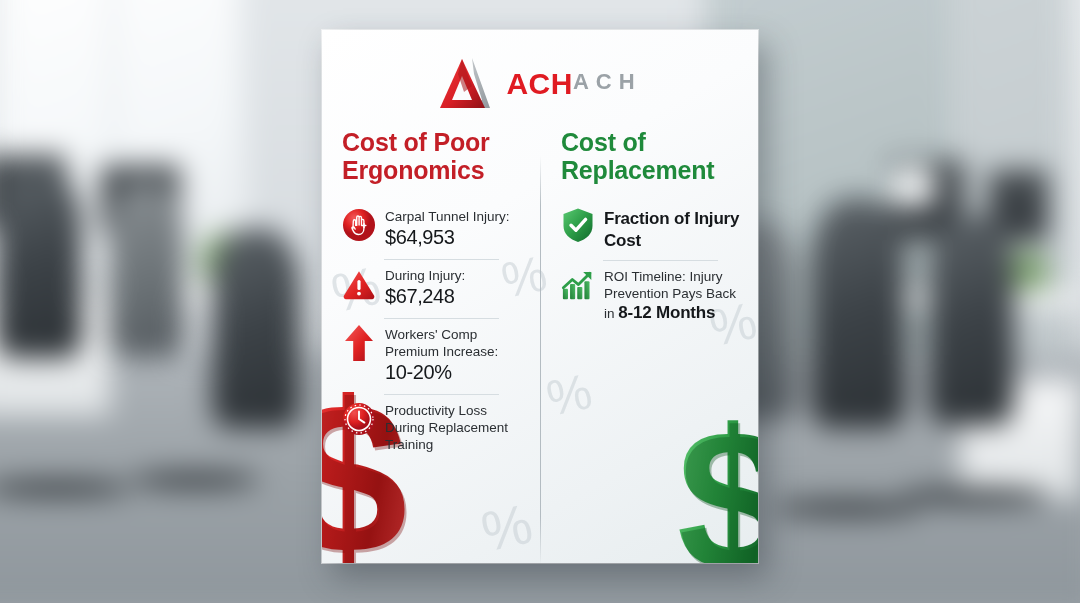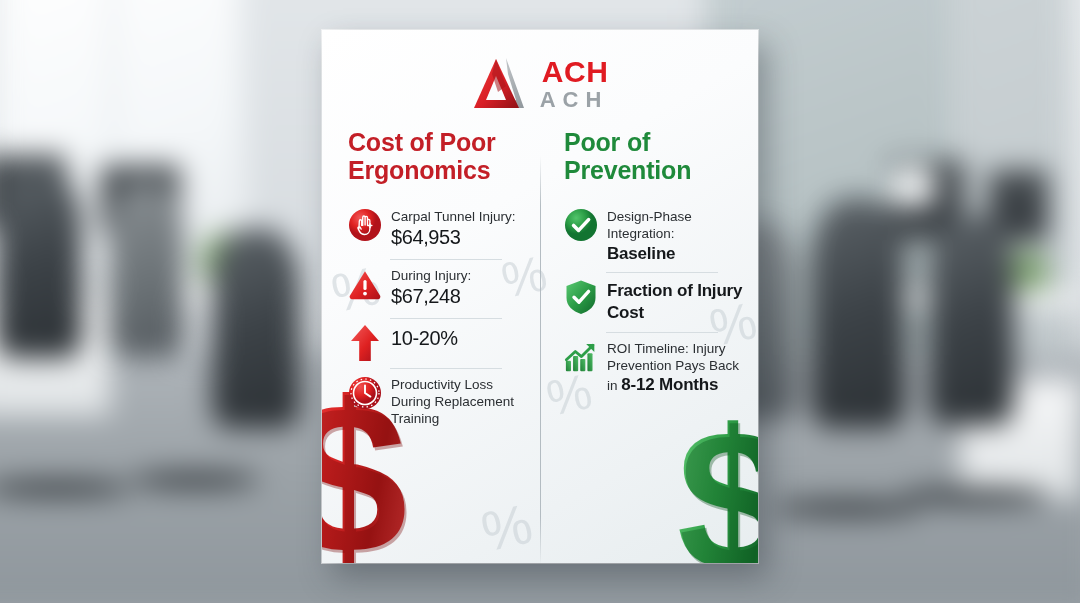--- a/index.html
+++ b/index.html
@@ -126,35 +126,35 @@
   }
 
   
   .logo-wrap {
     position:absolute; left:0; right:0; top:26px;
     display:flex; align-items:center; justify-content:center; gap:10px;
     z-index:6;
   }
   .logo-mark { position:relative; width:58px; height:56px; }
   .logo-mark svg { display:block; }
-  .logo-text { display:flex; flex-direction:column; line-height:1;align-items:flex-end; }
+  .logo-text { display:flex; flex-direction:row; line-height:1; }
   .logo-top {
     font-size:30px; font-weight:700; color:#e01b22; letter-spacing:.5px;
   }
   .logo-bot {
     font-size:22px; font-weight:700; color:#9ba2a7; letter-spacing:7px;
     margin-top:2px;
   }
 
   
   .columns {
     position:absolute; left:0; top:98px; right:0; bottom:18px;
     display:flex; z-index:5;
   }
-  .col { flex:1; padding:0 14px 0 26px; position:relative; }
+  .col { flex:1; padding:0 14px 0 20px; position:relative; }
   .col.right { padding:0 14px 0 22px; }
   .divider {
     position:absolute; left:218px; top:28px; width:1px; height:410px;
     background:linear-gradient(180deg,rgba(190,198,203,0),rgba(176,185,191,.95) 12%,rgba(176,185,191,.95) 88%,rgba(190,198,203,0));
     z-index:5;
   }
 
   .col-title {
     font-size:25px; font-weight:700; line-height:1.12;
     margin-bottom:16px; letter-spacing:-.2px;
@@ -321,20 +321,21 @@
                   <linearGradient id="ra1" x1="0" y1="0" x2="1" y2="1">
                 <stop offset="0%" stop-color="#f45c5c"></stop>
                     <stop offset="55%" stop-color="#df2121"></stop>
                     <stop offset="100%" stop-color="#a6101a"></stop>
               </linearGradient>
                 </defs>
               <path d="M17 2 31 18h-8.2v20H11.2V18H3Z" fill="url(#ra1)"></path>
             </svg>
           </span>
           <span class="txt">
+            <span>Workers' Comp Premium Increase:</span>
             <span class="money">10-20%</span>
           </span>
         </div>
 
         <div class="item">
           <span class="icon">
             <svg width="34" height="34" viewBox="0 0 34 34">
               <defs>
                   <radialGradient id="rcl" cx="35%" cy="30%">
                 <stop offset="0%" stop-color="#f05050"></stop>
@@ -350,42 +351,23 @@
           </span>
           <span class="txt">
             <span>Productivity Loss During Replacement Training</span>
           </span>
         </div>
 
       </div>
     </div>
 
     <div class="col right">
-      <div class="col-title">Poor of Prevention</div>
+      <div class="col-title">Cost of Replacement</div>
       <div class="items">
 
-        <div class="item">
-          <span class="icon">
-            <svg width="34" height="34" viewBox="0 0 34 34">
-              <defs>
-                  <radialGradient id="gc1" cx="35%" cy="28%">
-                <stop offset="0%" stop-color="#52c56b"></stop>
-                    <stop offset="60%" stop-color="#2a9c45"></stop>
-                    <stop offset="100%" stop-color="#127431"></stop>
-              </radialGradient>
-                </defs>
-              <circle cx="17" cy="17" r="16" fill="url(#gc1)"></circle>
-              <path d="M9.6 17.4 14.6 22.4 24.6 11.6" fill="none" stroke="#fff" stroke-width="3.6" stroke-linecap="round" stroke-linejoin="round"></path>
-            </svg>
-          </span>
-          <span class="txt">
-            <span>Design-Phase Integration:</span>
-            <b style="display:block;">Baseline</b>
-          </span>
-        </div>
 
         <div class="item">
           <span class="icon">
             <svg width="34" height="36" viewBox="0 0 34 36">
               <defs>
                   <linearGradient id="gs1" x1="0" y1="0" x2="1" y2="1">
                 <stop offset="0%" stop-color="#5ac972"></stop>
                     <stop offset="50%" stop-color="#2c9d47"></stop>
                     <stop offset="100%" stop-color="#10682c"></stop>
               </linearGradient>

